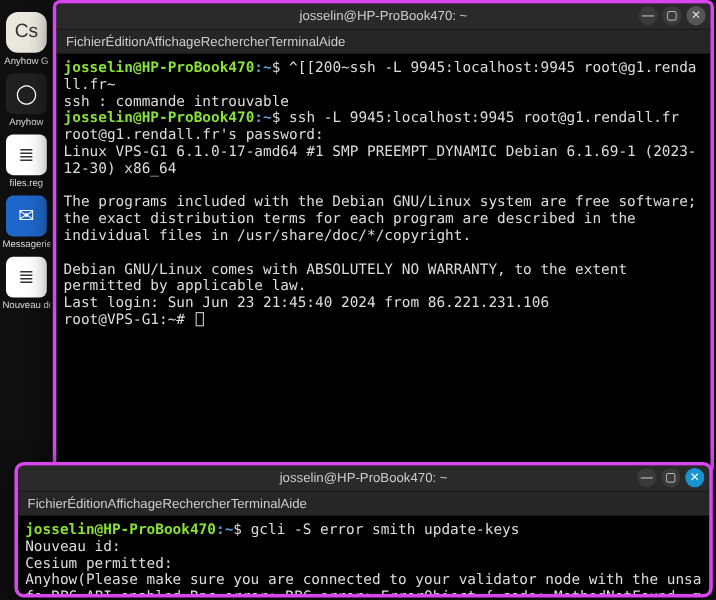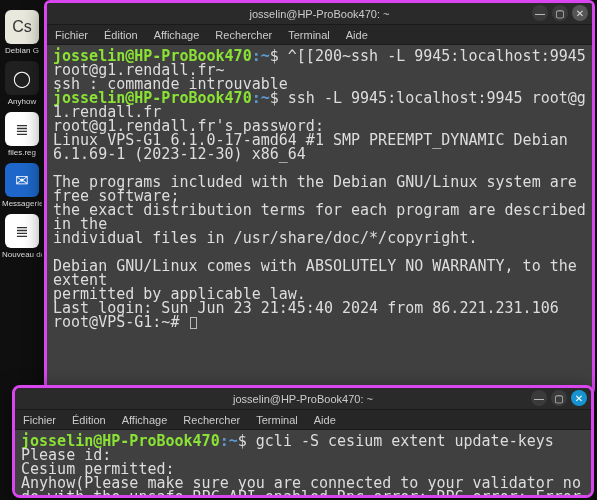--- a/index.html
+++ b/index.html
@@ -68,57 +68,57 @@
     display: flex; align-items: center; justify-content: center;
     font-size: 10px; color: #ddd;
     background: #3a3a3a;
   }
   .ctl.close1 { background: #555; }
   .ctl.close2 { background: #1793d1; color:#fff; }
 
   .menubar {
     height: 20px;
     background: #262626;
-    display: flex; gap: 16px;
+    display: flex; gap: 0;
     padding: 0 8px;
     align-items: center;
     color: #ccc; font-size: 11px;
     border-bottom: 1px solid #1a1a1a;
   }
   .menu-item { cursor: default; }
 
   .term {
     flex: 1;
-    background: #404040;
+    background: #000000;
     padding: 4px 6px;
     color: #ddd;
     font-family: "DejaVu Sans Mono", Consolas, monospace;
-    font-size: 15px;
+    font-size: 12px;
     line-height: 14px;
     white-space: pre-wrap;
     word-break: break-all;
     overflow: hidden;
   }
   .p-user { color: #8ae234; font-weight: bold; }
   .p-path { color: #5a9bd4; font-weight: bold; }
   .p-doll { color: #ddd; }
   .cmd { color: #ddd; }
   .out { color: #ddd; }
   .root { color: #ddd; }
   .cursor-box { display:inline-block; width:7px; height:12px; border:1px solid #bbb; margin-left:2px; vertical-align: -2px;}
 </style>
 </head>
 <body>
 
 <div class="desktop">
 
   <div class="dock" id="dock">
       <div class="dock-item">
-        <div class="dock-icon" style="background: rgb(232, 232, 221); color: rgb(51, 51, 51);">Cs</div>
-        <div class="dock-label">Debian G</div>
+        <div class="dock-icon" style="background: rgb(232, 232, 221); color: rgb(51, 51, 51); border-radius: 10px;">Cs</div>
+        <div class="dock-label">Anyhow G</div>
       </div>
       <div class="dock-item">
         <div class="dock-icon" style="background: rgb(32, 32, 32); color: rgb(255, 255, 255);">◯</div>
         <div class="dock-label">Anyhow</div>
       </div>
       <div class="dock-item">
         <div class="dock-icon" style="background: rgb(255, 255, 255); color: rgb(51, 51, 51);">≣</div>
         <div class="dock-label">files.reg</div>
       </div>
       <div class="dock-item">
@@ -174,19 +174,19 @@
       </div>
     </div>
     <div class="menubar" id="menubar2">
         <span class="menu-item">Fichier</span>
         <span class="menu-item">Édition</span>
         <span class="menu-item">Affichage</span>
         <span class="menu-item">Rechercher</span>
         <span class="menu-item">Terminal</span>
         <span class="menu-item">Aide</span>
       </div>
-    <div class="term"><span class="p-user">josselin@HP-ProBook470</span><span class="p-path">:</span><span class="p-path">~</span><span class="p-doll">$ </span><span class="cmd">gcli -S cesium extent update-keys</span>
-<span class="out">Please id:</span>
+    <div class="term"><span class="p-user">josselin@HP-ProBook470</span><span class="p-path">:</span><span class="p-path">~</span><span class="p-doll">$ </span><span class="cmd">gcli -S error smith update-keys</span>
+<span class="out">Nouveau id:</span>
 <span class="out">Cesium permitted:</span>
 <span class="out">Anyhow(Please make sure you are connected to your validator node with the unsafe RPC API enabled Rpc error: RPC error: ErrorObject { code: MethodNotFound, message: "RPC call is unsafe to be called externally", data: None })</span>
 </div>
   </div>
 </div>
 
 </body></html>

